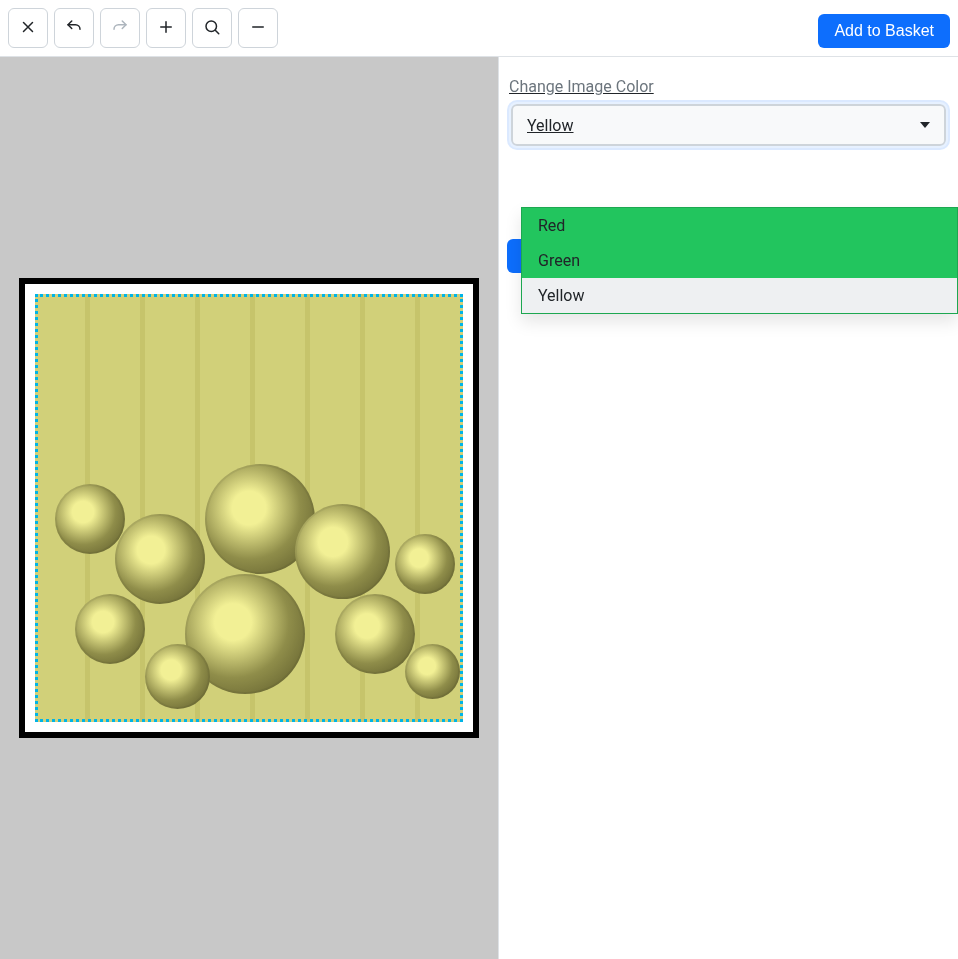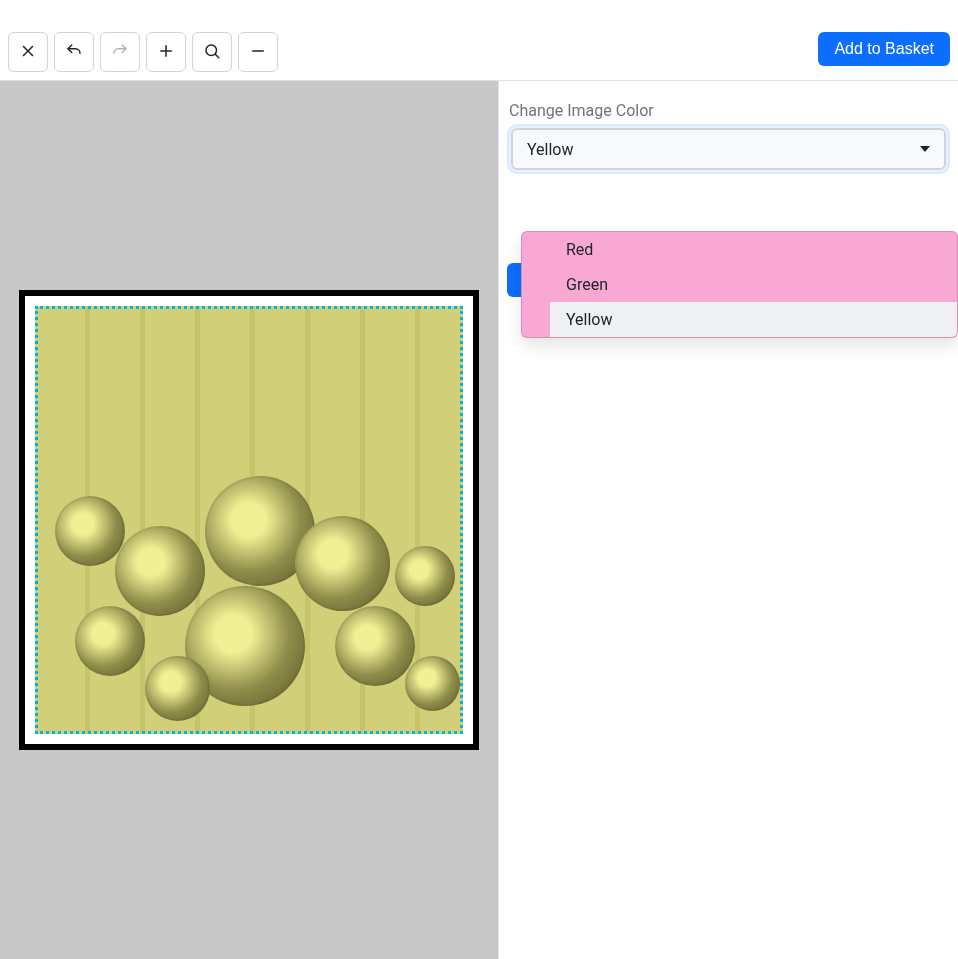--- a/index.html
+++ b/index.html
@@ -1,30 +1,30 @@
 <!DOCTYPE html>
 <html><head>
 <meta charset="utf-8">
 <style>
   * { box-sizing: border-box; }
   html, body { margin:0; padding:0; width:958px; height:959px; font-family: -apple-system, BlinkMacSystemFont, "Segoe UI", Roboto, "Helvetica Neue", Arial, sans-serif; font-size:16px; color:#212529; background:#fff; }
   .app { width:958px; height:959px; display:flex; flex-direction:column; }
 
   
-  .topbar { height:57px; width:100%; display:flex; align-items:flex-start; justify-content:space-between; padding:8px 8px 8px 8px; border-bottom:1px solid #dee2e6;margin-top:24px; }
+  .topbar { height:57px; width:100%; display:flex; align-items:flex-end; justify-content:space-between; padding:8px 8px 8px 8px; border-bottom:1px solid #dee2e6; }
   .tool-group { display:flex; gap:6px; }
   .icon-btn { width:40px; height:40px; border:1px solid #ced4da; border-radius:6px; background:#fff; display:flex; align-items:center; justify-content:center; cursor:pointer; color:#212529; }
   .icon-btn.disabled { color:#adb5bd; cursor:default; }
   .primary-btn { background:#0d6efd; color:#fff; border:none; border-radius:6px; padding:8px 16px; font-size:16px; cursor:pointer; }
   .icon-btn svg { width:18px; height:18px; stroke:currentColor; fill:none; stroke-width:2; stroke-linecap:round; stroke-linejoin:round; }
 
   
   .main { flex:1; display:flex; min-height:0; }
   .canvas-pane { width:499px; background:#c8c8c8; border-right:1px solid #dee2e6; position:relative; display:flex; align-items:center; justify-content:center; }
-  .side-pane { flex:1; padding:16px 8px 16px 8px; position:relative; }
+  .side-pane { flex:1; padding:16px 8px 16px 8px; position:relative;text-decoration:underline; }
 
   
   .frame-outer { width:460px; height:460px; background:#000; padding:6px; position:relative; top:0; }
   .frame-inner { width:100%; height:100%; background:#fff; padding:10px; }
   .image-area { width:100%; height:100%; position:relative; overflow:hidden; }
   .tint { position:absolute; inset:0; background:rgba(255,255,100,0.35); mix-blend-mode:multiply; }
   .sel-border { position:absolute; inset:0; border:3px dotted #00b4e6; pointer-events:none; }
 
   
   .fence { position:absolute; inset:0; background:repeating-linear-gradient(90deg,#d6d49a 0 50px,#cac786 50px 55px); filter:contrast(0.9) brightness(1.02); }
@@ -40,21 +40,21 @@
   .b8{width:70px;height:70px;left:20px;top:40px}
   .b9{width:55px;height:55px;left:370px;top:200px}
   .b10{width:65px;height:65px;left:110px;top:200px}
 
   
   .field-label { color:#6c757d; font-size:16px; margin:4px 0 8px 2px; }
   .select { border:2px solid #ced4da; border-radius:6px; background:#f8f9fa; height:42px; display:flex; align-items:center; justify-content:space-between; padding:0 14px; cursor:pointer; outline:2px solid #e7f1ff; outline-offset:0; box-shadow:0 0 0 4px rgba(13,110,253,0.15); }
   .select .caret { width:0; height:0; border-left:5px solid transparent; border-right:5px solid transparent; border-top:6px solid #212529; }
   .done-btn { position:absolute; left:8px; top:182px; background:#0d6efd; color:#fff; border:none; border-radius:6px; padding:8px 14px; font-size:16px; cursor:pointer; }
 
-  .dropdown { position:absolute; left:22px; top:150px; right:0; background:#f9a8d4; border:1px solid rgba(0,0,0,0.15); border-radius:6px; box-shadow:0 8px 16px rgba(0,0,0,0.1); overflow:hidden;padding-left:28px; }
+  .dropdown { position:absolute; left:22px; top:150px; right:0; background:#22c55e; border:1px solid rgba(0,0,0,0.15); border-radius:0; box-shadow:0 8px 16px rgba(0,0,0,0.1); overflow:hidden; }
   .dropdown .opt { padding:8px 16px; font-size:16px; cursor:pointer; }
   .dropdown .opt.selected { background:#eef0f2; }
   .select-wrap { position:relative; padding:0 4px; }
 </style>
 </head>
 <body>
 
 <div class="app">
 
   <div class="topbar">

